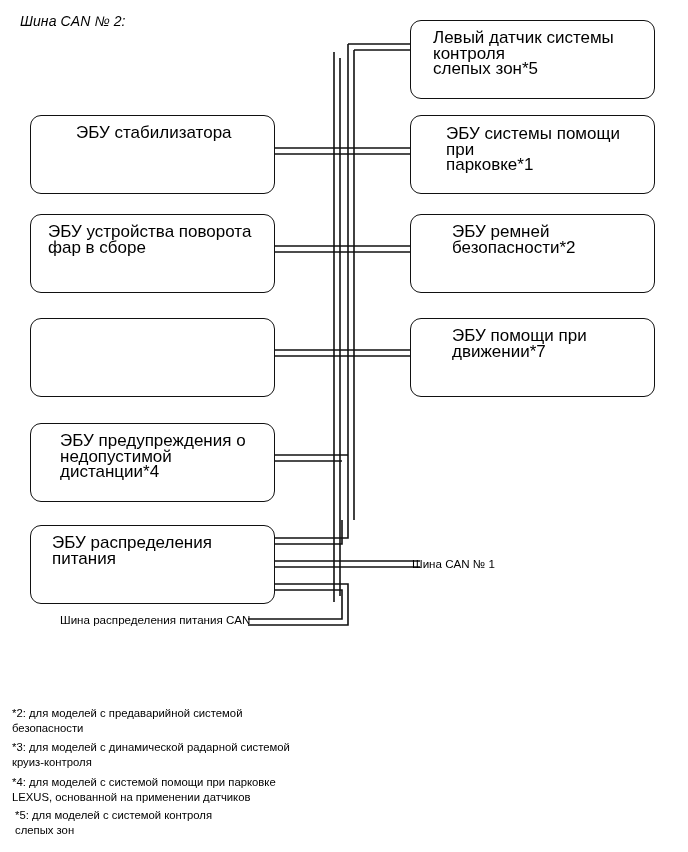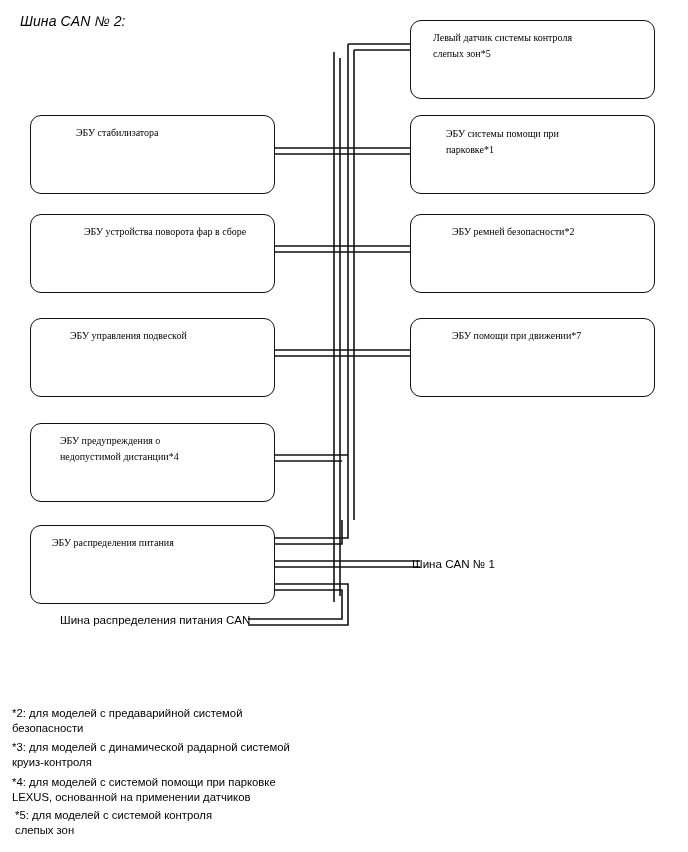--- a/index.html
+++ b/index.html
@@ -36,25 +36,24 @@
   }
   .node-box {
     position: absolute;
     border: 1.4px solid #111111;
     border-radius: 11px;
     background: #ffffff;
     box-sizing: border-box;
   }
   .node-label {
     position: absolute;
-    font-size: 10px;
+    font-size: 17px;
     line-height: 15.5px;
     color: #000000;
     white-space: pre-line;
-    font-family: Liberation Serif, serif;
   }
   .bus-label {
     position: absolute;
     font-size: 11.6px;
     line-height: 15px;
     white-space: nowrap;
   }
   .footnote {
     position: absolute;
     font-size: 11.3px;
@@ -103,24 +102,23 @@
       <path d="M 275,584 L 348,584 L 348,625 L 248,625"></path>
       <path d="M 275,590 L 342,590 L 342,619 L 248,619"></path>
 
     </g>
   </svg>
 
   <div class="node-box" style="left:30px; top:115px; width:245px; height:79px;"></div>
   <div class="node-label" style="left:76px; top:125px; width:190px;">ЭБУ стабилизатора</div>
 
   <div class="node-box" style="left:30px; top:214px; width:245px; height:79px;"></div>
-  <div class="node-label" style="left:48px; top:224px; width:220px;margin-left:36px;">ЭБУ устройства поворота фар в сборе</div>
+  <div class="node-label" style="left:48px; top:224px; width:220px;">ЭБУ устройства поворота фар в сборе</div>
 
   <div class="node-box" style="left:30px; top:318px; width:245px; height:79px;"></div>
-  <div class="node-label" style="left:70px; top:328px; width:200px;">ЭБУ управления подвеской</div>
 
   <div class="node-box" style="left:30px; top:423px; width:245px; height:79px;"></div>
   <div class="node-label" style="left:60px; top:433px; width:200px;">ЭБУ предупреждения о
 недопустимой дистанции*4</div>
 
   <div class="node-box" style="left:30px; top:525px; width:245px; height:79px;"></div>
   <div class="node-label" style="left:52px; top:535px; width:210px;">ЭБУ распределения питания</div>
 
   <div class="node-box" style="left:410px; top:20px; width:245px; height:79px;"></div>
   <div class="node-label" style="left:433px; top:30px; width:210px;">Левый датчик системы контроля

